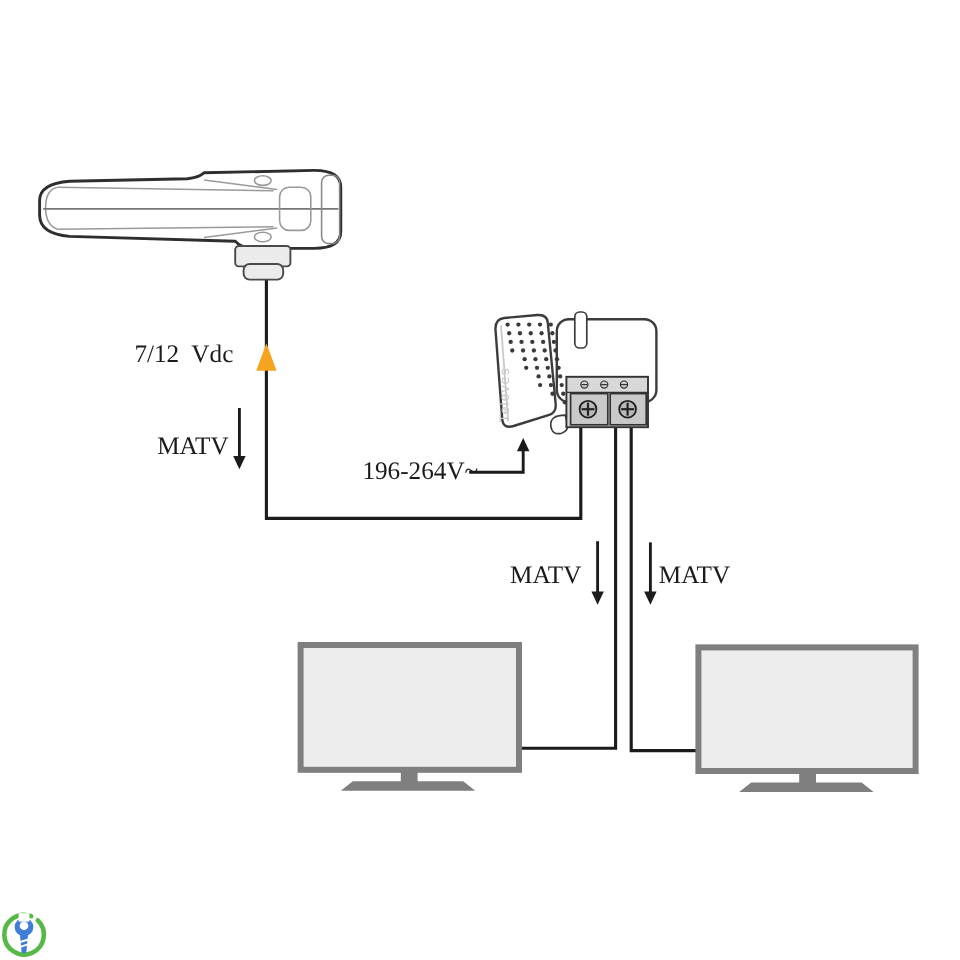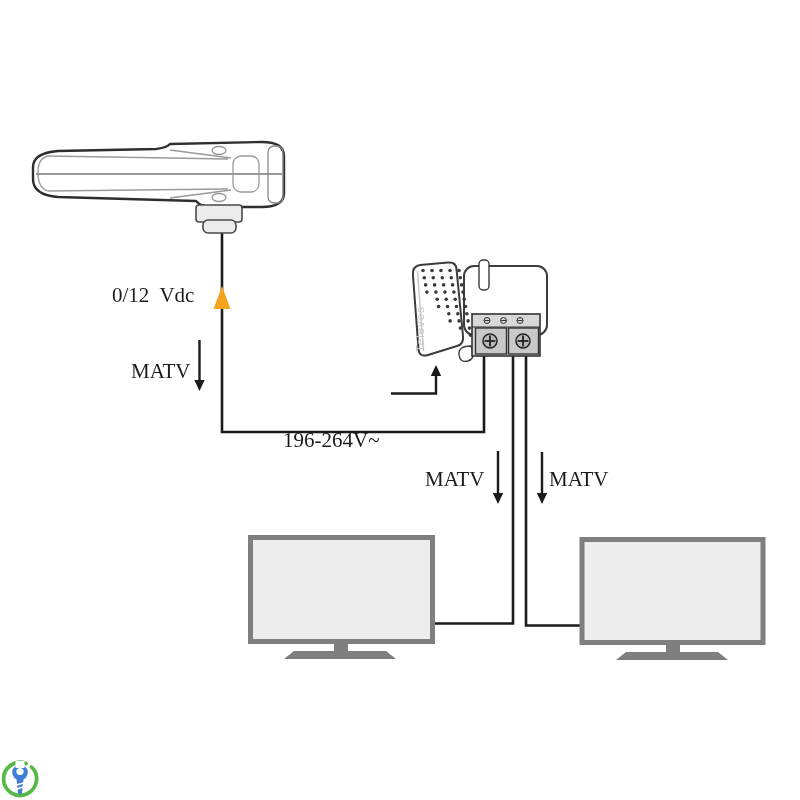--- a/index.html
+++ b/index.html
@@ -160,18 +160,18 @@
       <circle cx="20" cy="772.5" r="7.8" fill="#3F7ED6"></circle>
       <polygon points="16.5,778 23.5,778 22,793 18,793" fill="#3F7ED6"></polygon>
       <circle cx="20" cy="792.5" r="2" fill="#3F7ED6"></circle>
       <circle cx="20" cy="771.5" r="3.6" fill="#ffffff"></circle>
       <rect x="15.5" y="761" width="9" height="7" fill="#ffffff"></rect>
       <line x1="15" y1="785.5" x2="25" y2="782.5" stroke="#ffffff" stroke-width="1.6"></line>
       <line x1="15.5" y1="789.5" x2="24.5" y2="786.5" stroke="#ffffff" stroke-width="1.6"></line>
     </g>
   </svg>
 
-  <div class="lbl" style="left:112px;top:285px;">0/12  Vdc</div>
+  <div class="lbl" style="left:112px;top:285px;">7/12  Vdc</div>
   <div class="lbl" style="left:131px;top:361px;">MATV</div>
-  <div class="lbl" style="left:283px;top:382px;margin-top:48px;">196-264V~</div>
+  <div class="lbl" style="left:302px;top:382px;">196-264V~</div>
   <div class="lbl" style="left:425px;top:469px;">MATV</div>
   <div class="lbl" style="left:549px;top:469px;">MATV</div>
 </div>
 
 </body></html>

